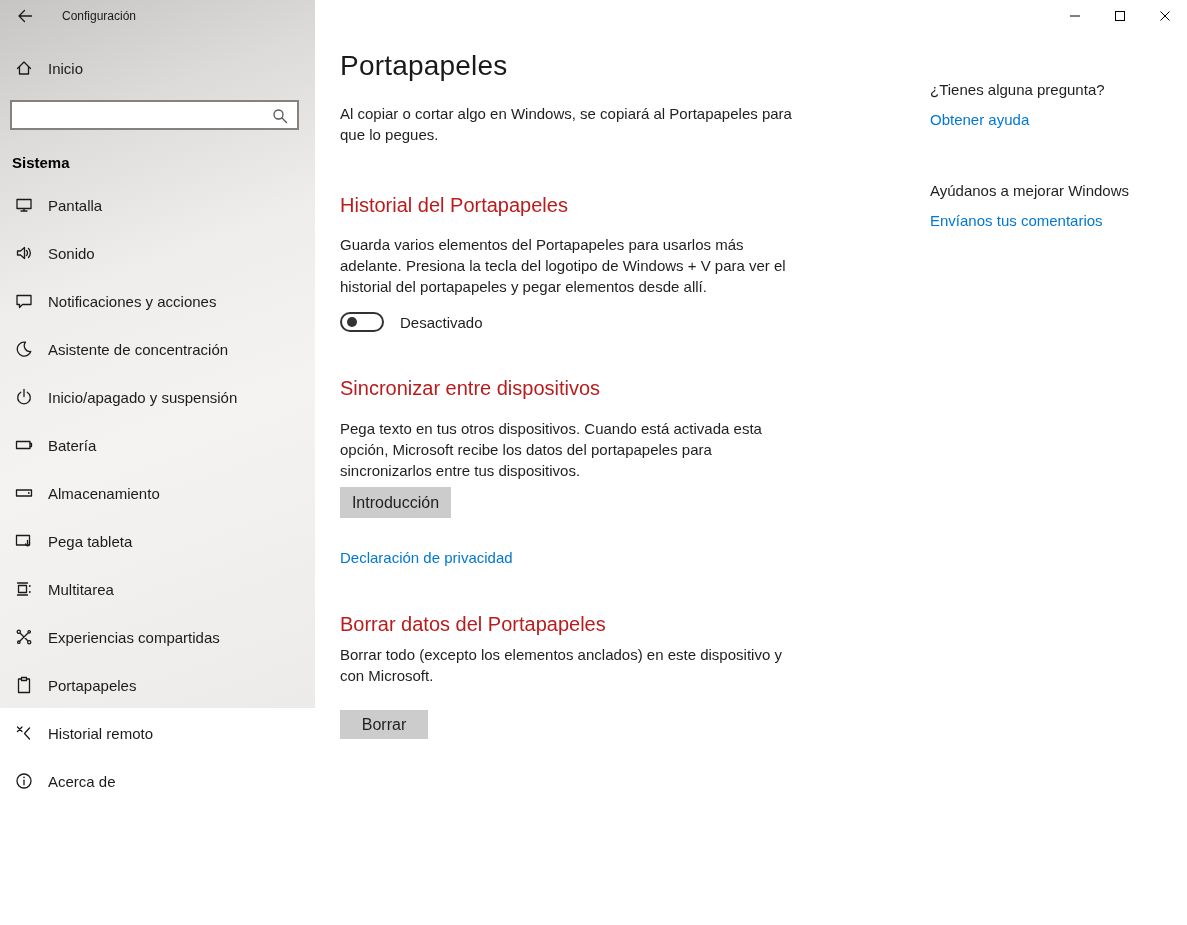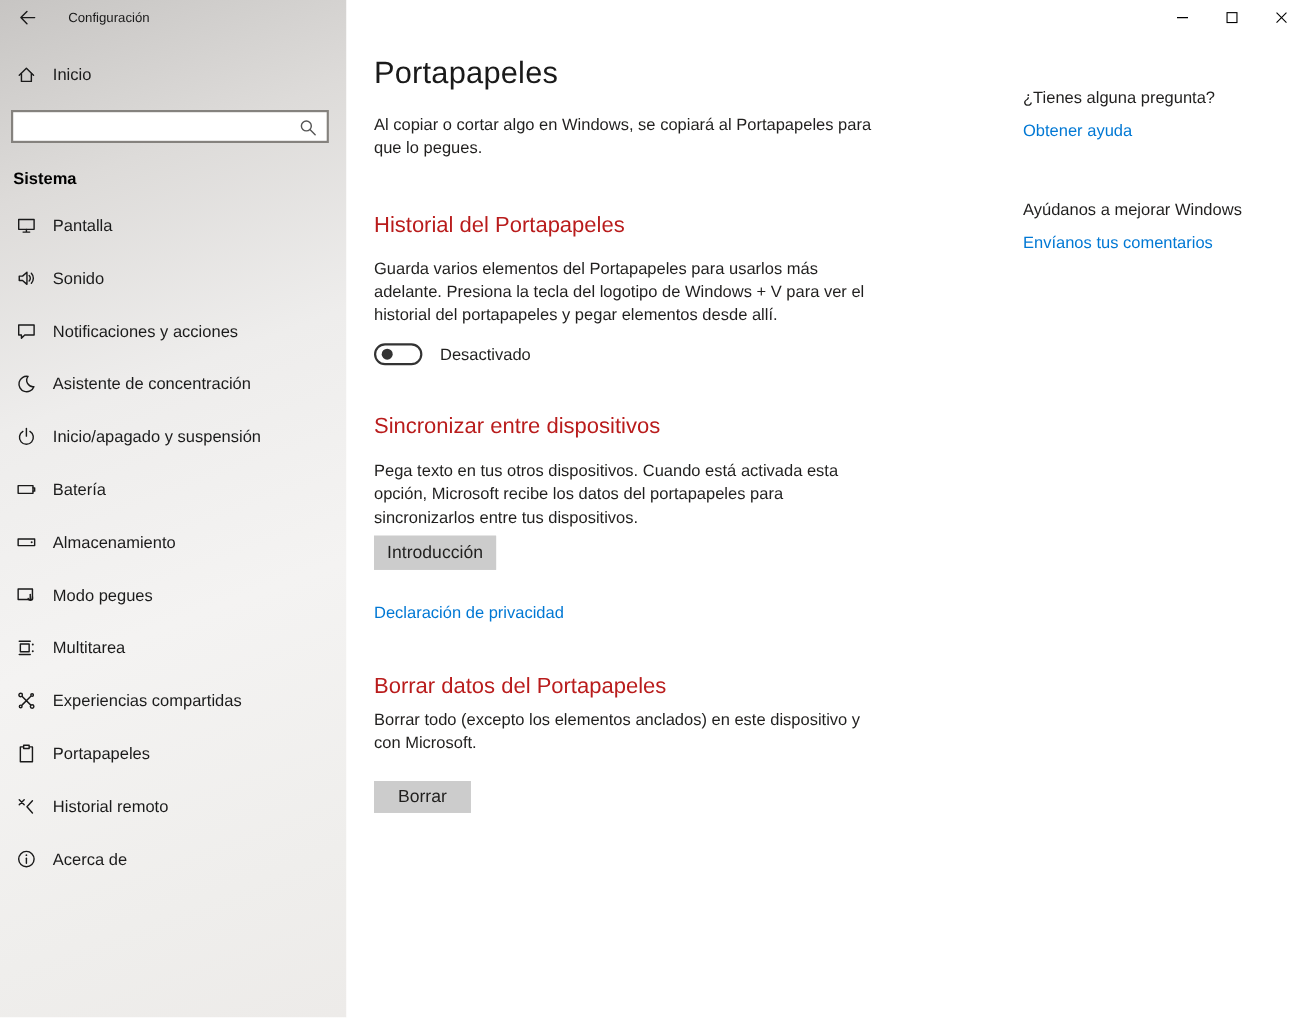--- a/index.html
+++ b/index.html
@@ -2,21 +2,21 @@
 <html><head>
 <meta charset="utf-8">
 <style>
   * { margin:0; padding:0; box-sizing:border-box; }
   html,body { width:1187px; height:925px; overflow:hidden; }
   body { font-family:"Liberation Sans", sans-serif; color:#1b1b1b; background:#fff; }
   .app { display:flex; width:1187px; height:925px; }
 
   
   .sidebar {
-    width:315px; height:925px; flex:0 0 315px;
+    width:315px; height:708px; flex:0 0 315px;
     background:linear-gradient(160deg,#c7c5c3 0%,#dddbd9 18%,#eeedec 38%,#f4f3f2 60%,#efeeec 85%,#edebe9 100%);
   }
   .titlebar-left { height:32px; display:flex; align-items:center; padding-left:13px; }
   .back-btn { width:24px; height:24px; display:flex; align-items:center; justify-content:center; cursor:pointer; }
   .win-title { margin-left:25px; font-size:12px; color:#1a1a1a; }
   .home-row { display:flex; align-items:center; gap:14px; padding-left:14px; margin-top:23px; height:26px; cursor:pointer; }
   .home-row span.lbl { font-size:15px; }
   .searchbox {
     position:relative; margin:19px 16px 0 10px; height:30px;
     background:#fff; border:2px solid #85827e;
@@ -162,21 +162,21 @@
         </svg>
         <span class="lbl">Almacenamiento</span>
       </div>
 
       <div class="nav-item">
         <svg class="stroke icon20" viewBox="0 0 20 20">
           <rect x="2.5" y="4.5" width="13" height="9.5"></rect>
           <path d="M13.5 9.5 V13"></path>
           <path d="M11.6 13 a2 2 0 0 0 3.9 .3 V11.5"></path>
         </svg>
-        <span class="lbl">Modo pegues</span>
+        <span class="lbl">Pega tableta</span>
       </div>
 
       <div class="nav-item">
         <svg class="stroke icon20" viewBox="0 0 20 20">
           <path d="M3.5 4 H13.5"></path>
             <path d="M3.5 16 H13.5"></path>
           <rect x="4.5" y="6.5" width="8" height="7"></rect>
           <circle cx="15.8" cy="7" r="0.9" fill="#1a1a1a" stroke="none"></circle>
           <circle cx="15.8" cy="13" r="0.9" fill="#1a1a1a" stroke="none"></circle>
         </svg>

